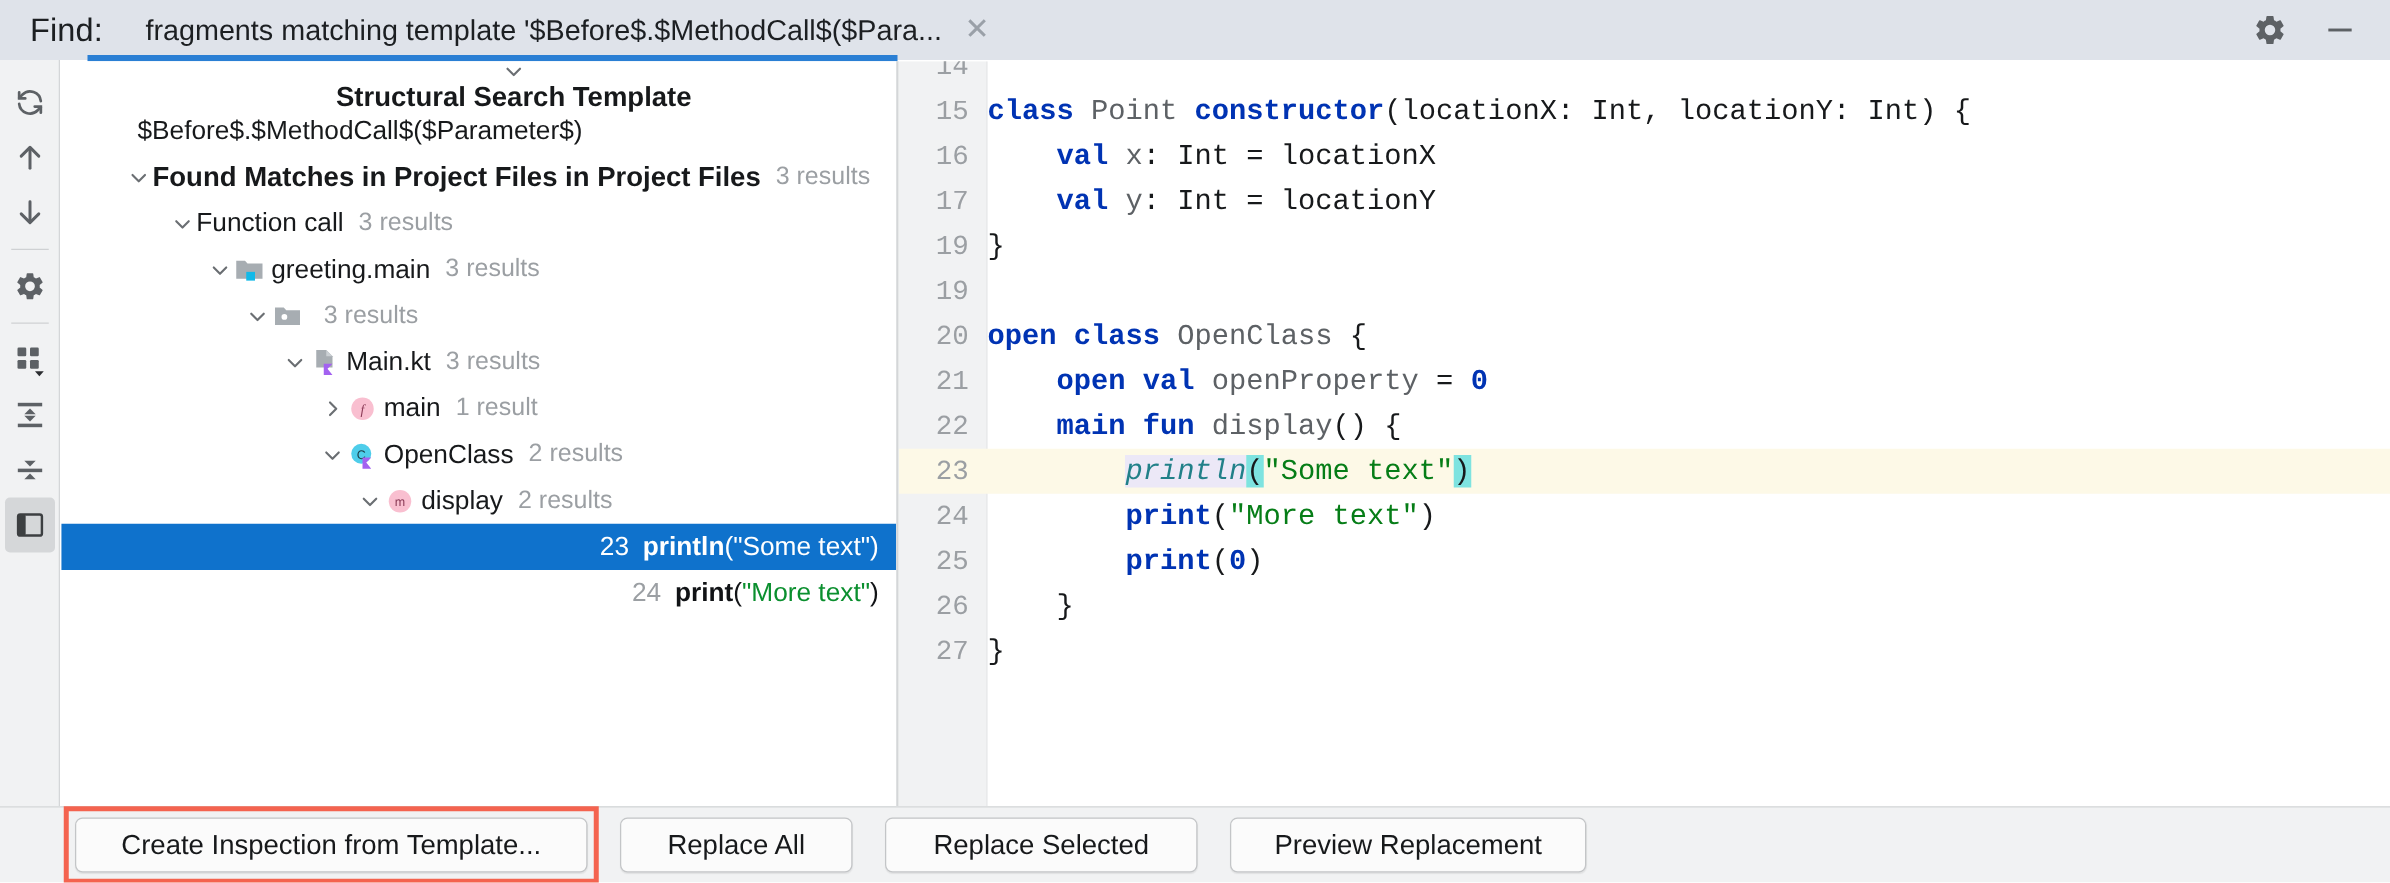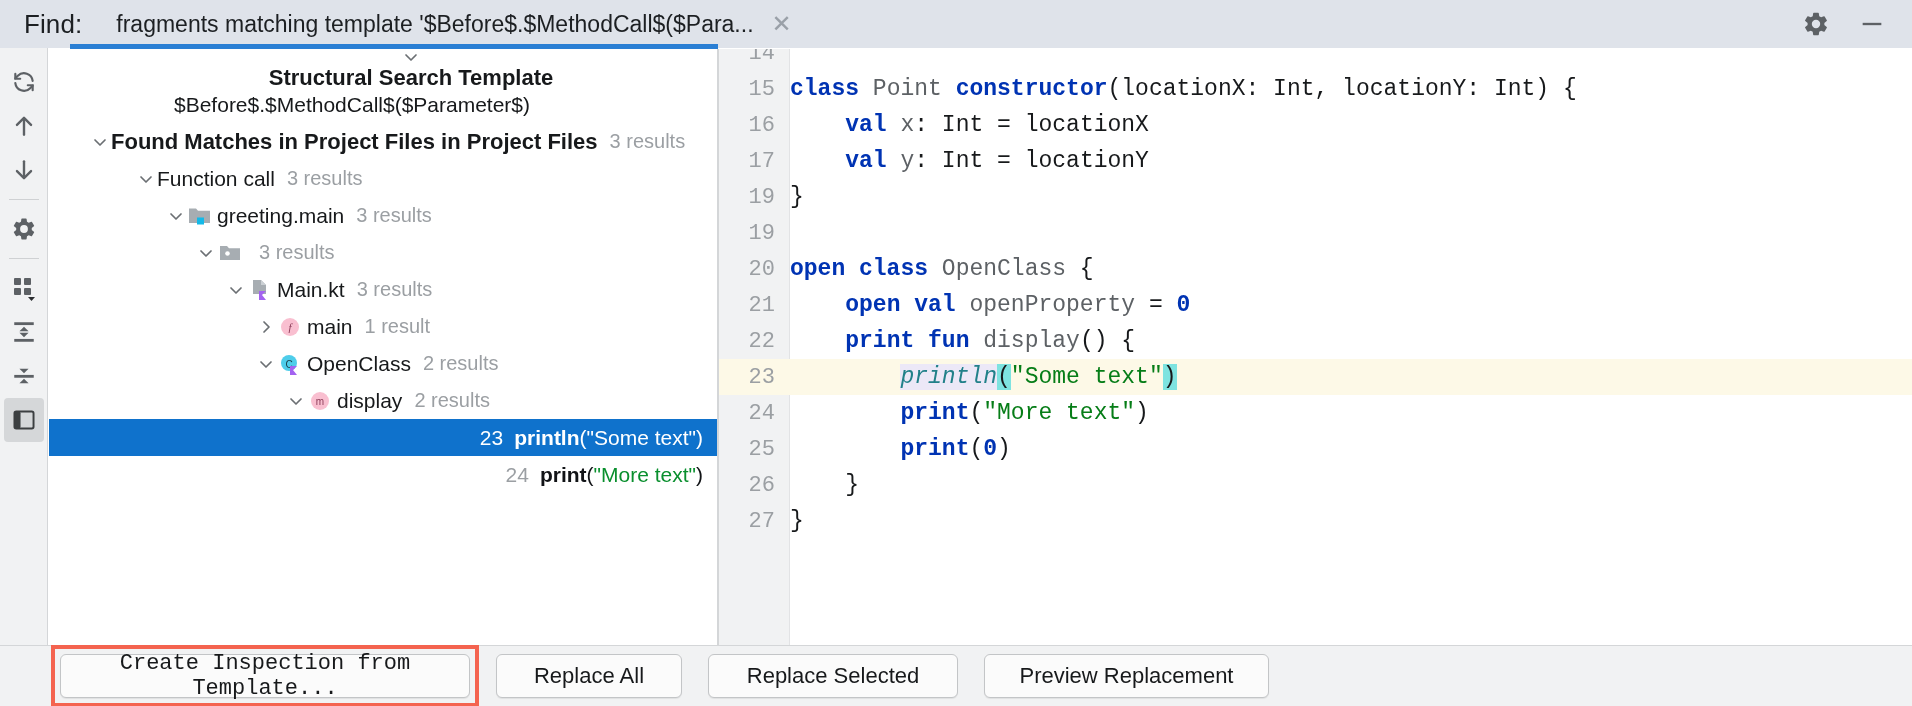--- a/index.html
+++ b/index.html
@@ -224,25 +224,25 @@
 
   <div class="tree-pane">
       <div class="tree-row" style="padding-left: 56px; flex-direction: column;">
         <span class="chev">
           <svg width="16" height="16" viewBox="0 0 16 16" fill="none" stroke="#6b6f73" stroke-width="1.7" stroke-linecap="round" stroke-linejoin="round">
             <path d="M3 6l5 5 5-5"></path>
           </svg>
         </span>
         <span class="node-label bold">Structural Search Template</span>
       </div>
-      <div class="tree-row" style="padding-left: 103px;">
+      <div class="tree-row" style="padding-left: 39px;">
         <span class="chev"></span>
         <span class="node-label">$Before$.$MethodCall$($Parameter$)</span>
       </div>
-      <div class="tree-row" style="padding-left: 40px;">
+      <div class="tree-row" style="padding-left: 51px;">
         <span class="chev">
           <svg width="16" height="16" viewBox="0 0 16 16" fill="none" stroke="#6b6f73" stroke-width="1.7" stroke-linecap="round" stroke-linejoin="round">
             <path d="M3 6l5 5 5-5"></path>
           </svg>
         </span>
         <span class="node-label bold">Found Matches in Project Files in Project Files</span>
         <span class="node-count">3 results</span>
       </div>
       <div class="tree-row" style="padding-left: 86px;">
         <span class="chev">
@@ -371,34 +371,34 @@
     <div class="gutter-edge"></div>
     <div id="code-lines" style="position:absolute;left:0;top:0;width:1193px;">
         <div class="code-line" style="position: absolute; top: -14px; width: 1193px;"><span class="lnum">14</span><span class="code-text"></span></div>
         <div class="code-line" style="position: absolute; top: 22px; width: 1193px;"><span class="lnum">15</span><span class="code-text"><span class="kw">class </span><span class="ident">Point </span><span class="kw">constructor</span><span class="plain">(locationX: Int, locationY: Int) {</span></span></div>
         <div class="code-line" style="position: absolute; top: 58px; width: 1193px;"><span class="lnum">16</span><span class="code-text"><span class="plain">    </span><span class="kw">val </span><span class="ident">x</span><span class="plain">: Int = </span><span class="plain">locationX</span></span></div>
         <div class="code-line" style="position: absolute; top: 94px; width: 1193px;"><span class="lnum">17</span><span class="code-text"><span class="plain">    </span><span class="kw">val </span><span class="ident">y</span><span class="plain">: Int = </span><span class="plain">locationY</span></span></div>
         <div class="code-line" style="position: absolute; top: 130px; width: 1193px;"><span class="lnum">19</span><span class="code-text"><span class="plain">}</span></span></div>
         <div class="code-line" style="position: absolute; top: 166px; width: 1193px;"><span class="lnum">19</span><span class="code-text"></span></div>
         <div class="code-line" style="position: absolute; top: 202px; width: 1193px;"><span class="lnum">20</span><span class="code-text"><span class="kw">open class </span><span class="ident">OpenClass</span><span class="plain"> {</span></span></div>
         <div class="code-line" style="position: absolute; top: 238px; width: 1193px;"><span class="lnum">21</span><span class="code-text"><span class="plain">    </span><span class="kw">open val </span><span class="ident">openProperty</span><span class="plain"> = </span><span class="num">0</span></span></div>
-        <div class="code-line" style="position: absolute; top: 274px; width: 1193px;"><span class="lnum">22</span><span class="code-text"><span class="plain">    </span><span class="kw">print fun </span><span class="ident">display</span><span class="plain">() {</span></span></div>
+        <div class="code-line" style="position: absolute; top: 274px; width: 1193px;"><span class="lnum">22</span><span class="code-text"><span class="plain">    </span><span class="kw">main fun </span><span class="ident">display</span><span class="plain">() {</span></span></div>
         <div class="code-line highlight" style="position: absolute; top: 310px; width: 1193px;"><span class="lnum">23</span><span class="code-text"><span class="plain">        </span><span class="fn-match">println</span><span class="paren-hl">(</span><span class="str">"Some text"</span><span class="paren-hl">)</span></span></div>
         <div class="code-line" style="position: absolute; top: 346px; width: 1193px;"><span class="lnum">24</span><span class="code-text"><span class="plain">        </span><span class="kw">print</span><span class="plain">(</span><span class="str">"More text"</span><span class="plain">)</span></span></div>
         <div class="code-line" style="position: absolute; top: 382px; width: 1193px;"><span class="lnum">25</span><span class="code-text"><span class="plain">        </span><span class="kw">print</span><span class="plain">(</span><span class="num">0</span><span class="plain">)</span></span></div>
         <div class="code-line" style="position: absolute; top: 418px; width: 1193px;"><span class="lnum">26</span><span class="code-text"><span class="plain">    }</span></span></div>
         <div class="code-line" style="position: absolute; top: 454px; width: 1193px;"><span class="lnum">27</span><span class="code-text"><span class="plain">}</span></span></div>
       </div>
   </div>
 
   <div class="scroll-shadow"></div>
 
   <div class="bottom-bar" id="footer-bar">
       <div class="btn-wrap annotated">
-        <button class="btn" style="width: 410px; font-family: Liberation Mono, monospace;">Create Inspection from Template...</button>
+        <button class="btn" style="width: 410px;">Create Inspection from Template...</button>
       </div>
       <div class="btn-wrap">
         <button class="btn" style="width: 186px;">Replace All</button>
       </div>
       <div class="btn-wrap">
         <button class="btn" style="width: 250px;">Replace Selected</button>
       </div>
       <div class="btn-wrap">
         <button class="btn" style="width: 285px;">Preview Replacement</button>
       </div>

